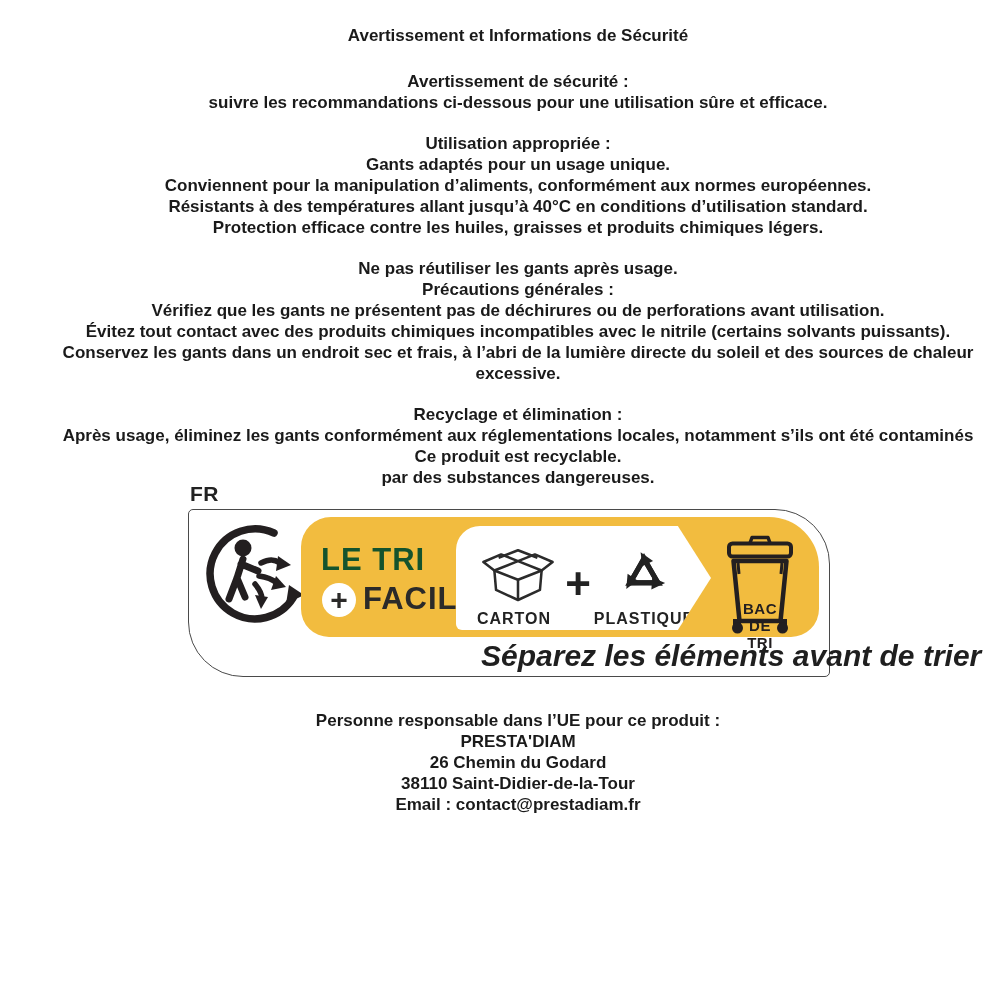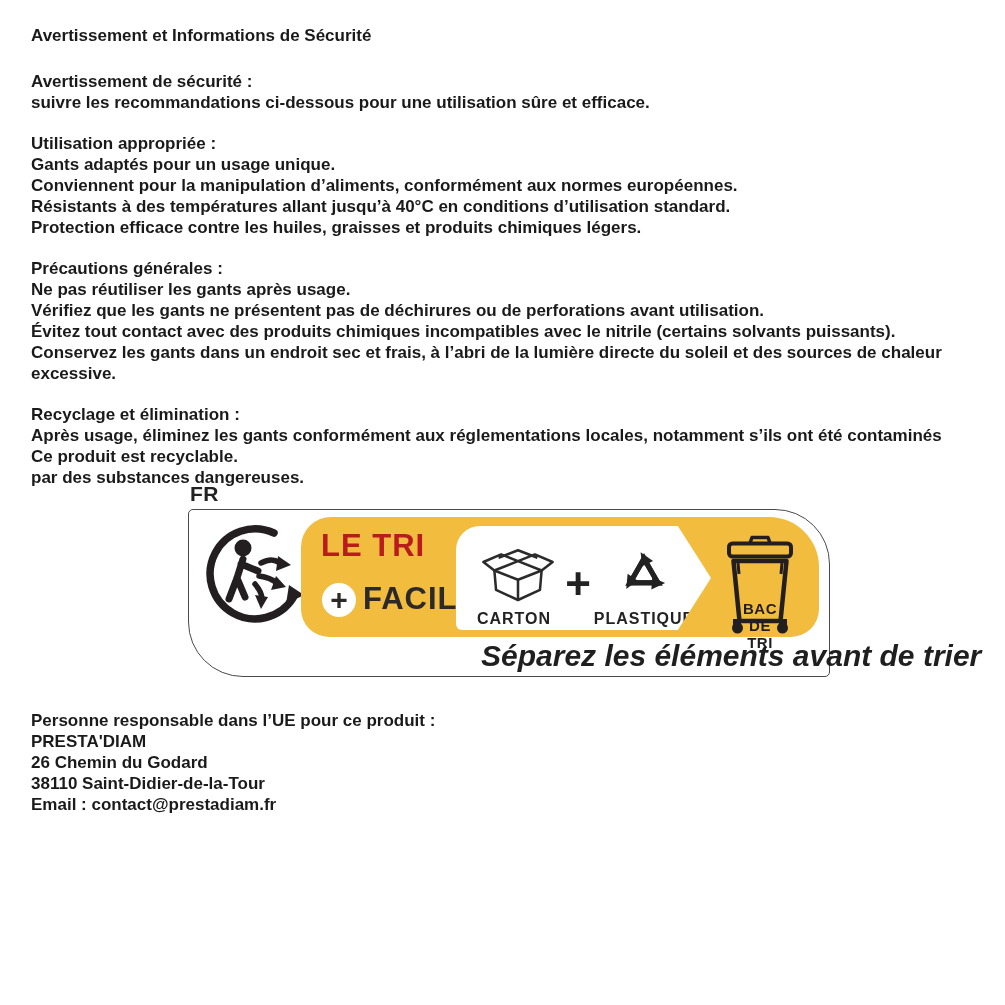--- a/index.html
+++ b/index.html
@@ -4,21 +4,21 @@
 <style>
   * { margin:0; padding:0; box-sizing:border-box; }
   html,body { background:#ffffff; }
   body {
     width:1005px; height:1005px; overflow:hidden; position:relative;
     font-family:"Liberation Sans","DejaVu Sans",sans-serif;
     color:#1a1a1a; font-weight:700;
   }
   .page-text { padding-top:25px; }
   .t-line {
-    font-size:17px; line-height:21px; text-align:left;
+    font-size:17px; line-height:21px; text-align:center;
     white-space:nowrap; font-weight:700;margin-left:31px;
   }
   .doc-title { margin-bottom:0; }
   .section { margin-top:20px; }
   .section.first { margin-top:25px; }
 
   
   .label-area { position:relative; height:215px; }
   .fr-code {
     position:absolute; left:190px; top:-6px;
@@ -28,22 +28,22 @@
     position:absolute; left:188px; top:21px; width:642px; height:168px;
     background:#fff; border:1.5px solid #4a4a4a;
     border-radius:5px 55px 5px 55px;
   }
   .triman { position:absolute; left:14px; top:12px; width:104px; height:104px; }
   .band {
     position:absolute; left:112px; top:7px; width:518px; height:120px;
     background:#F2BC3F; border-radius:30px 50px 28px 28px;
   }
   .slogan-l1 {
-    position:absolute; left:20px; top:12px; font-size:31px; line-height:34px;
-    font-weight:800; letter-spacing:1px; color:#b91c1c;
+    position:absolute; left:20px; top:26px; font-size:31px; line-height:34px;
+    font-weight:800; letter-spacing:1px; color:#14532d;
   }
   .plus-circle {
     position:absolute; left:21px; top:66px; width:34px; height:34px;
     background:#fff; border-radius:50%; text-align:center;
     font-size:30px; line-height:33px; font-weight:900; color:#2B2A29;
   }
   .slogan-l2 {
     position:absolute; left:62px; top:64px; font-size:31px; line-height:36px;
     font-weight:800; letter-spacing:1px; color:#2B2A29;
   }
@@ -94,22 +94,22 @@
 
   <div class="section">
     <div class="t-line">Utilisation appropriée :</div>
     <div class="t-line">Gants adaptés pour un usage unique.</div>
     <div class="t-line">Conviennent pour la manipulation d’aliments, conformément aux normes européennes.</div>
     <div class="t-line">Résistants à des températures allant jusqu’à 40°C en conditions d’utilisation standard.</div>
     <div class="t-line">Protection efficace contre les huiles, graisses et produits chimiques légers.</div>
   </div>
 
   <div class="section">
+    <div class="t-line">Ne pas réutiliser les gants après usage.</div>
     <div class="t-line">Précautions générales :</div>
-    <div class="t-line">Ne pas réutiliser les gants après usage.</div>
     <div class="t-line">Vérifiez que les gants ne présentent pas de déchirures ou de perforations avant utilisation.</div>
     <div class="t-line">Évitez tout contact avec des produits chimiques incompatibles avec le nitrile (certains solvants puissants).</div>
     <div class="t-line">Conservez les gants dans un endroit sec et frais, à l’abri de la lumière directe du soleil et des sources de chaleur</div>
     <div class="t-line">excessive.</div>
   </div>
 
   <div class="section">
     <div class="t-line">Recyclage et élimination :</div>
     <div class="t-line">Après usage, éliminez les gants conformément aux réglementations locales, notamment s’ils ont été contaminés</div>
     <div class="t-line">Ce produit est recyclable.</div>

